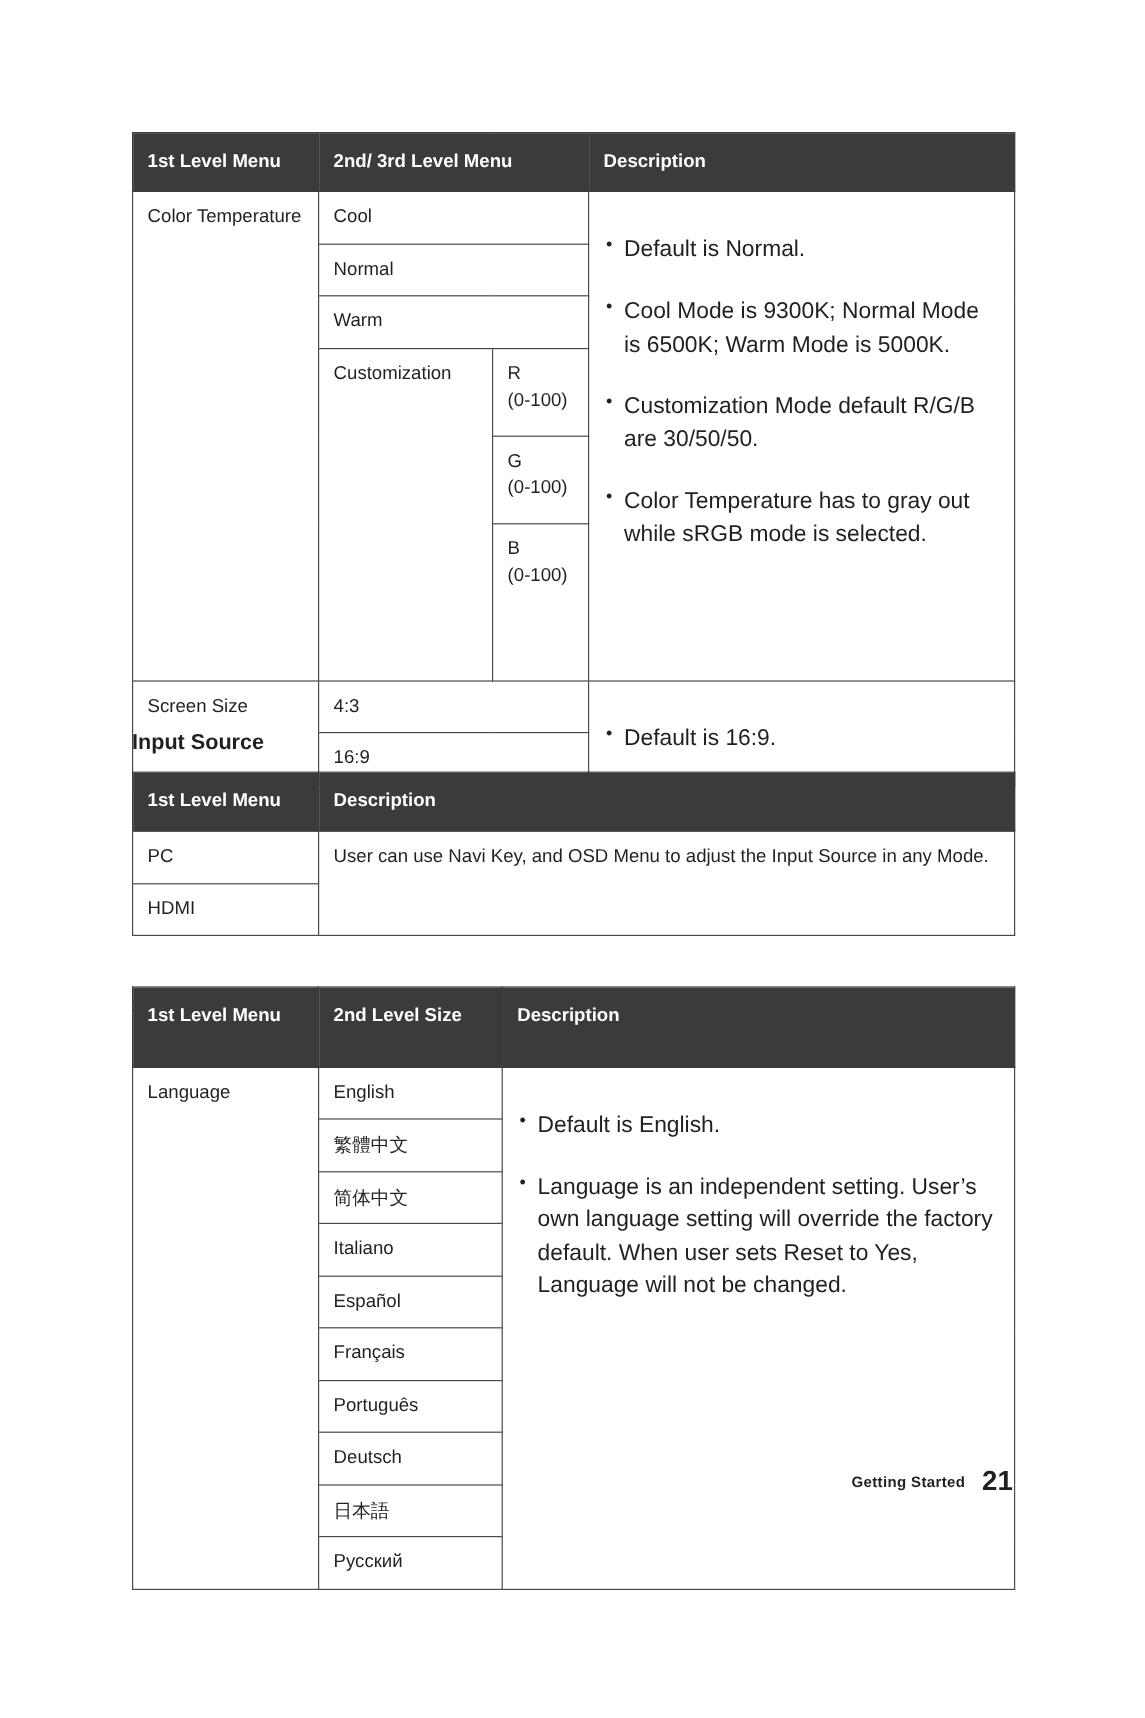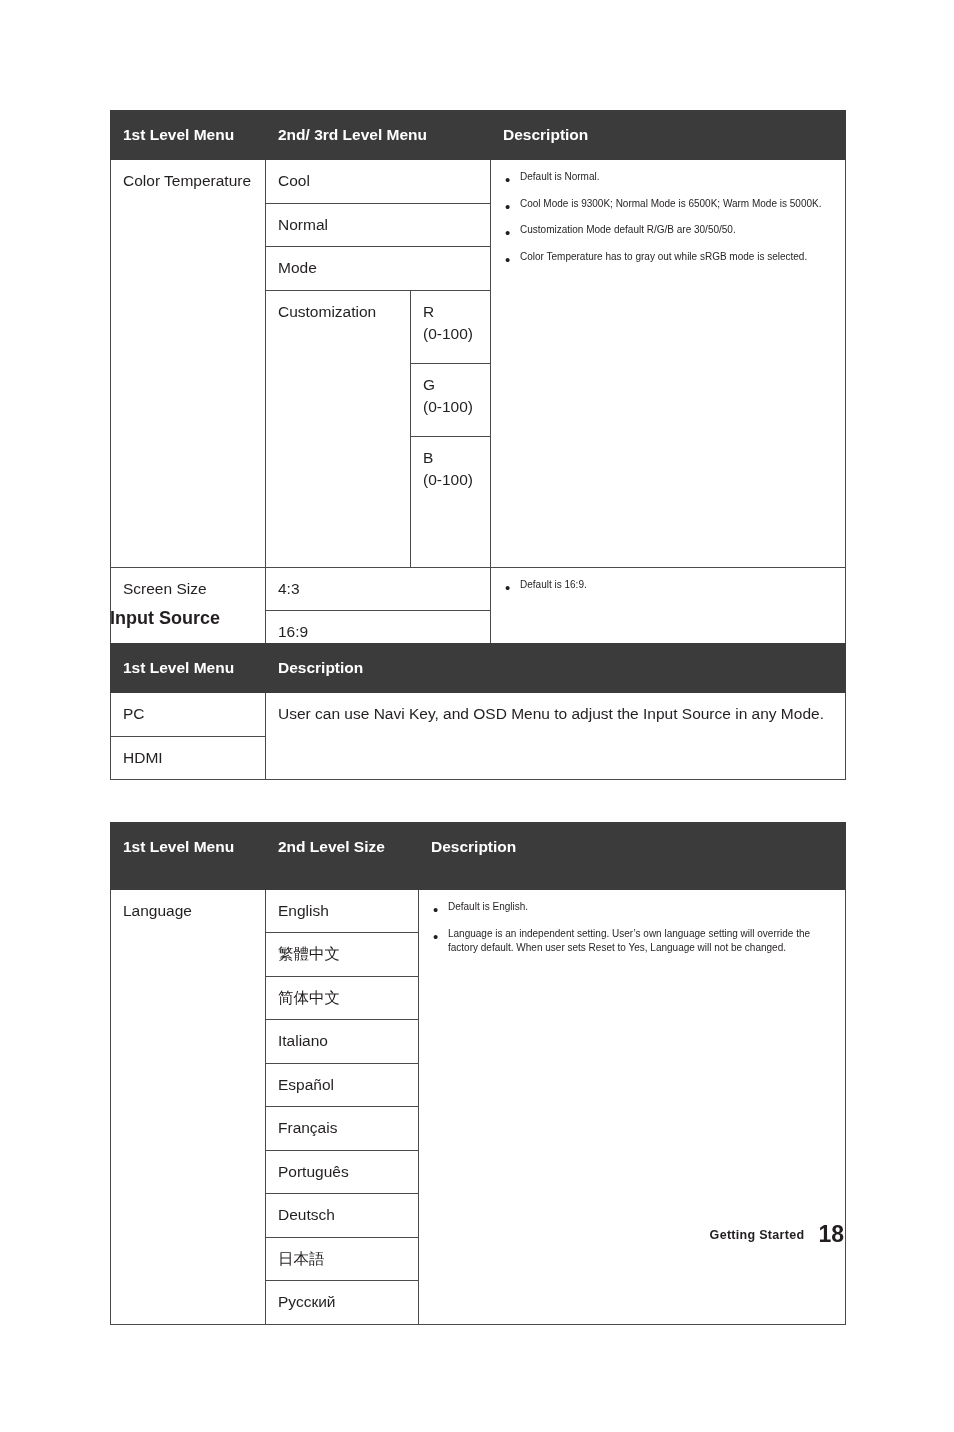--- a/index.html
+++ b/index.html
@@ -52,22 +52,23 @@
   }
   ul.desc {
     margin: 0;
     padding: 0;
     list-style: none;
   }
   ul.desc li {
     position: relative;
     padding-left: 17px;
     margin-bottom: 12px;
-    font-size: 10px;
+    font-size: 19px;
     line-height: 1.45;
+    margin-top: 24px;
   }
   ul.desc li:last-child { margin-bottom: 0; }
   ul.desc li:before {
     content: "\2022";
     position: absolute;
     left: 2px;
     top: -1px;
     font-size: 15px;
   }
   .footer {
@@ -151,21 +152,21 @@
             <li>Cool Mode is 9300K; Normal Mode is 6500K; Warm Mode is 5000K.</li>
             <li>Customization Mode default R/G/B are 30/50/50.</li>
             <li>Color Temperature has to gray out while sRGB mode is selected.</li>
           </ul>
         </td>
       </tr>
       <tr>
         <td colspan="2">Normal</td>
       </tr>
       <tr>
-        <td colspan="2">Mode</td>
+        <td colspan="2">Warm</td>
       </tr>
       <tr>
         <td rowspan="3">Customization</td>
         <td style="height:52px">
           <div>R</div>
           <div>(0-100)</div>
         </td>
       </tr>
       <tr>
         <td style="height:52px">
@@ -269,16 +270,16 @@
         <td class="pad-sm cjk">日本語</td>
       </tr>
       <tr>
         <td class="pad-sm">Русский</td>
       </tr>
     </tbody>
   </table>
 
   <div class="footer">
     <span class="label">Getting Started</span>
-    <span class="pageno">18</span>
+    <span class="pageno">21</span>
   </div>
 
 </div>
 
 </body></html>

